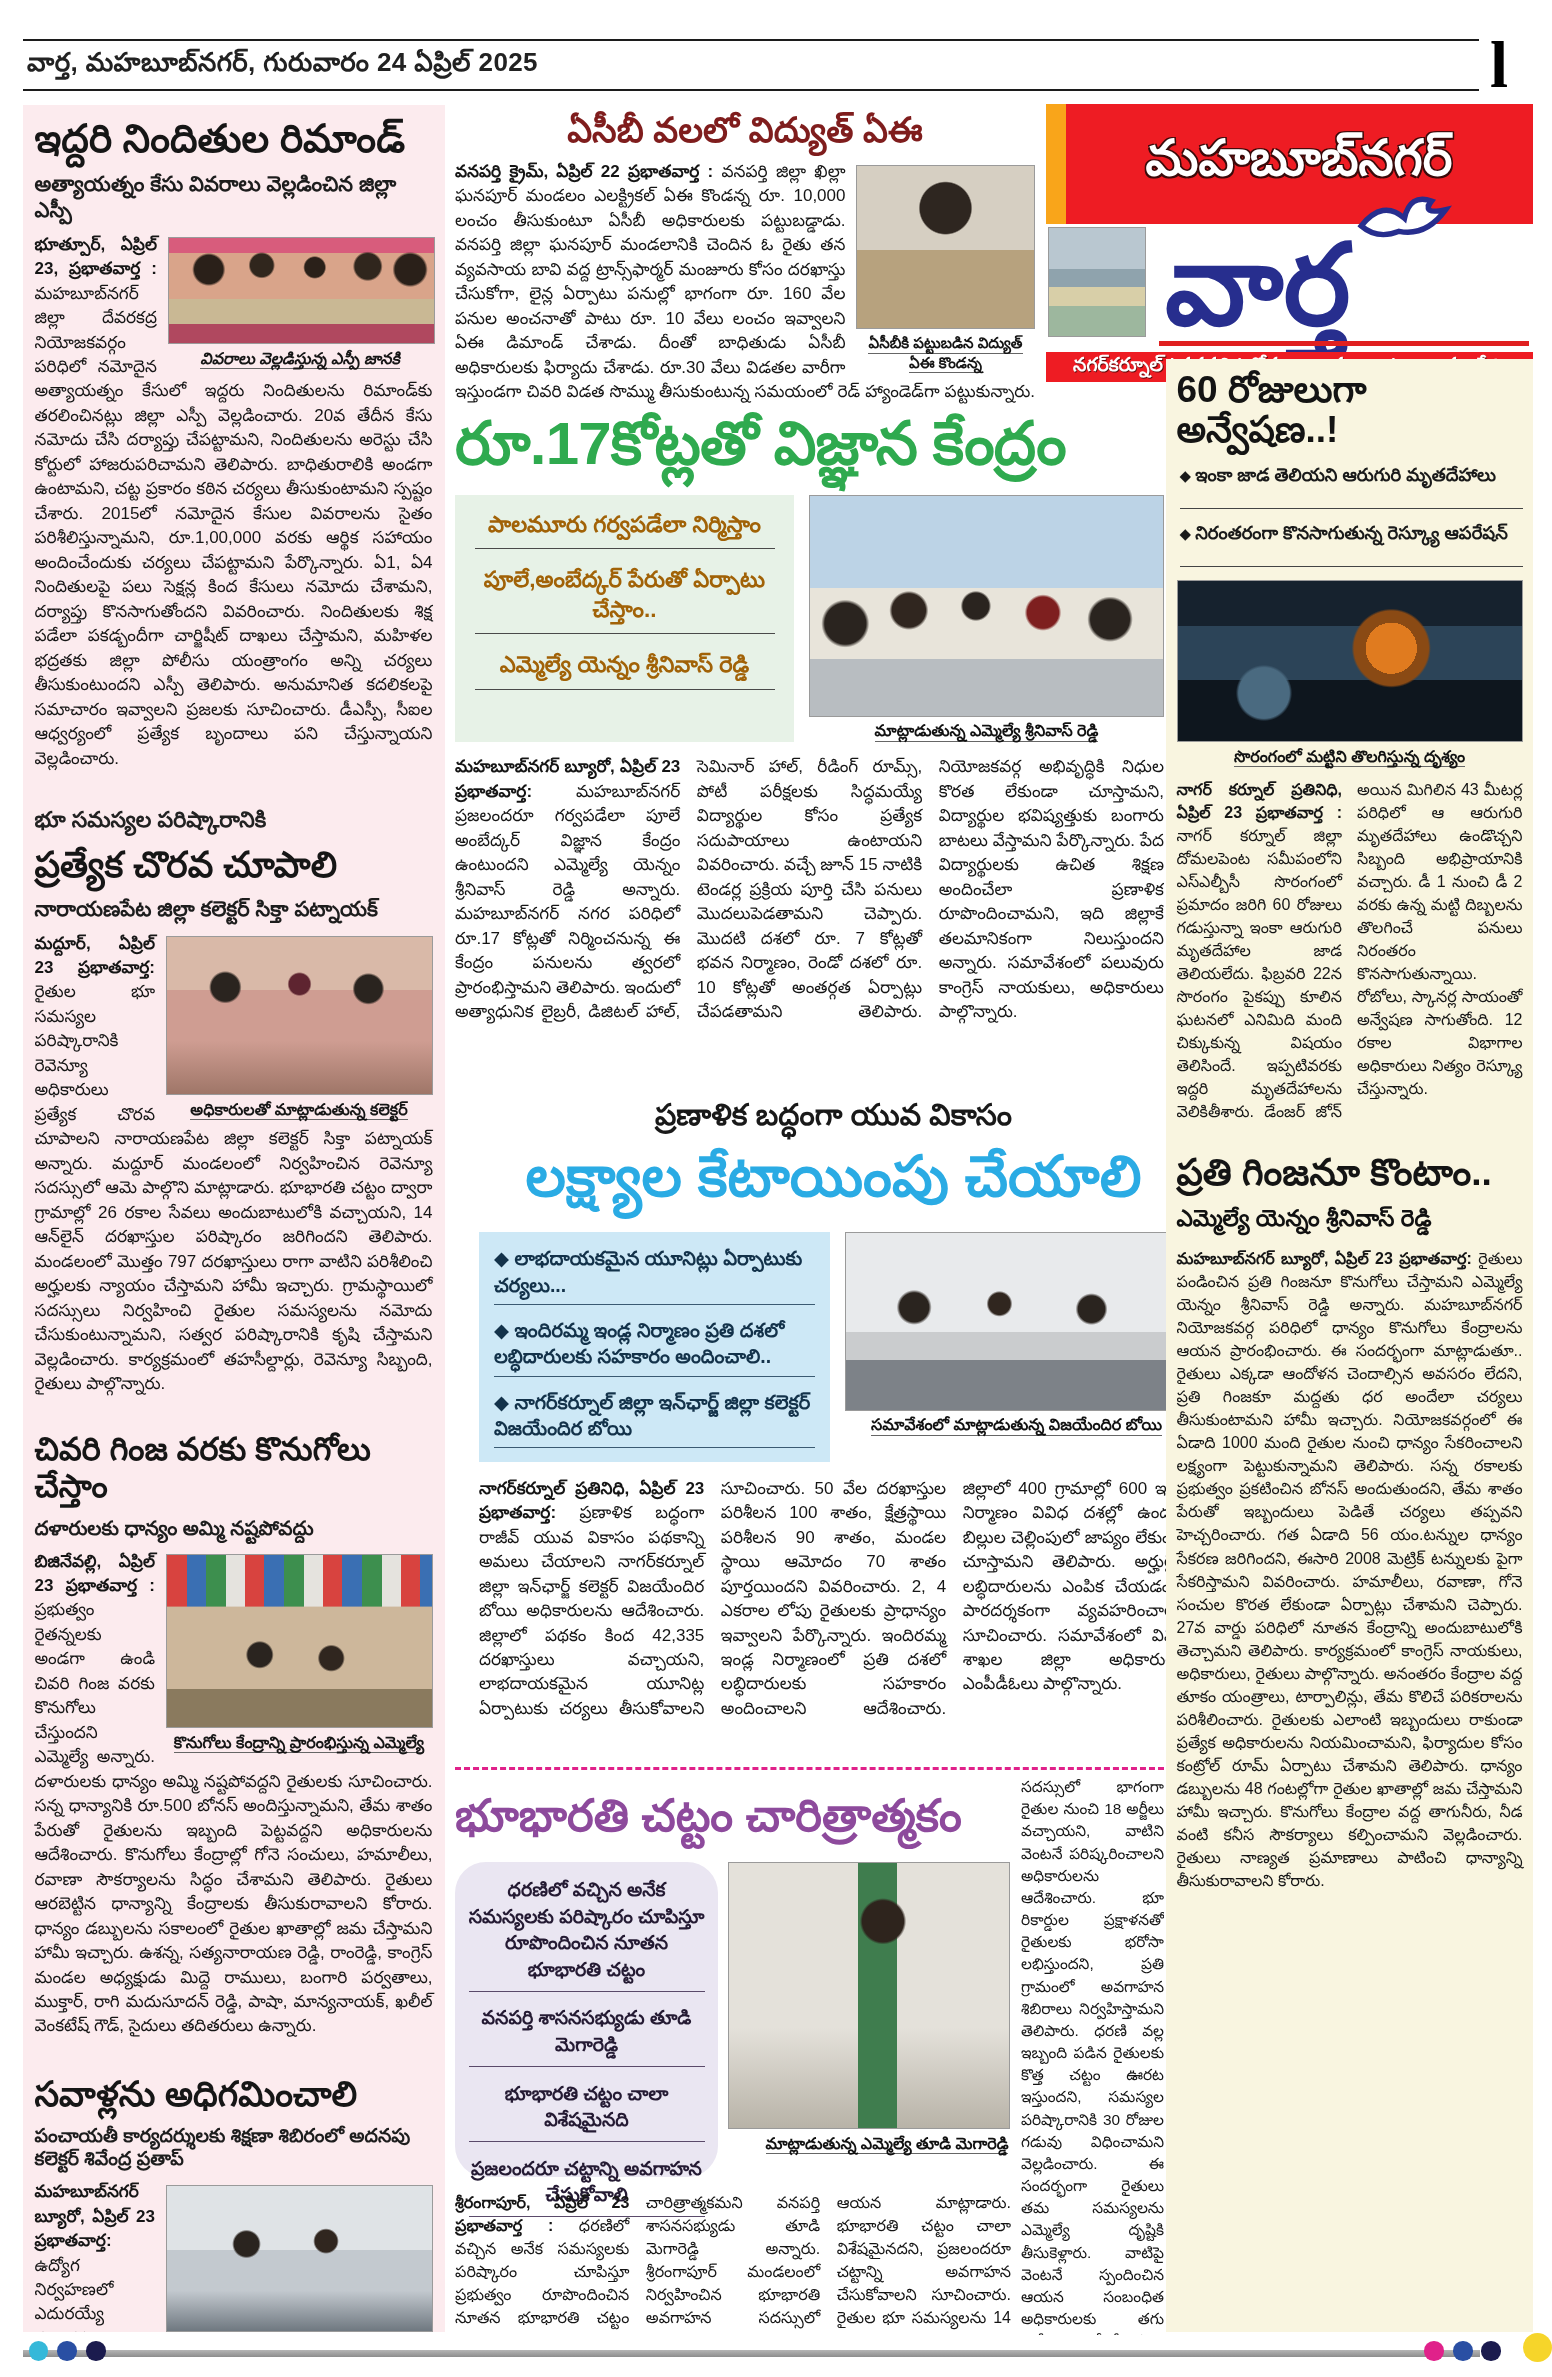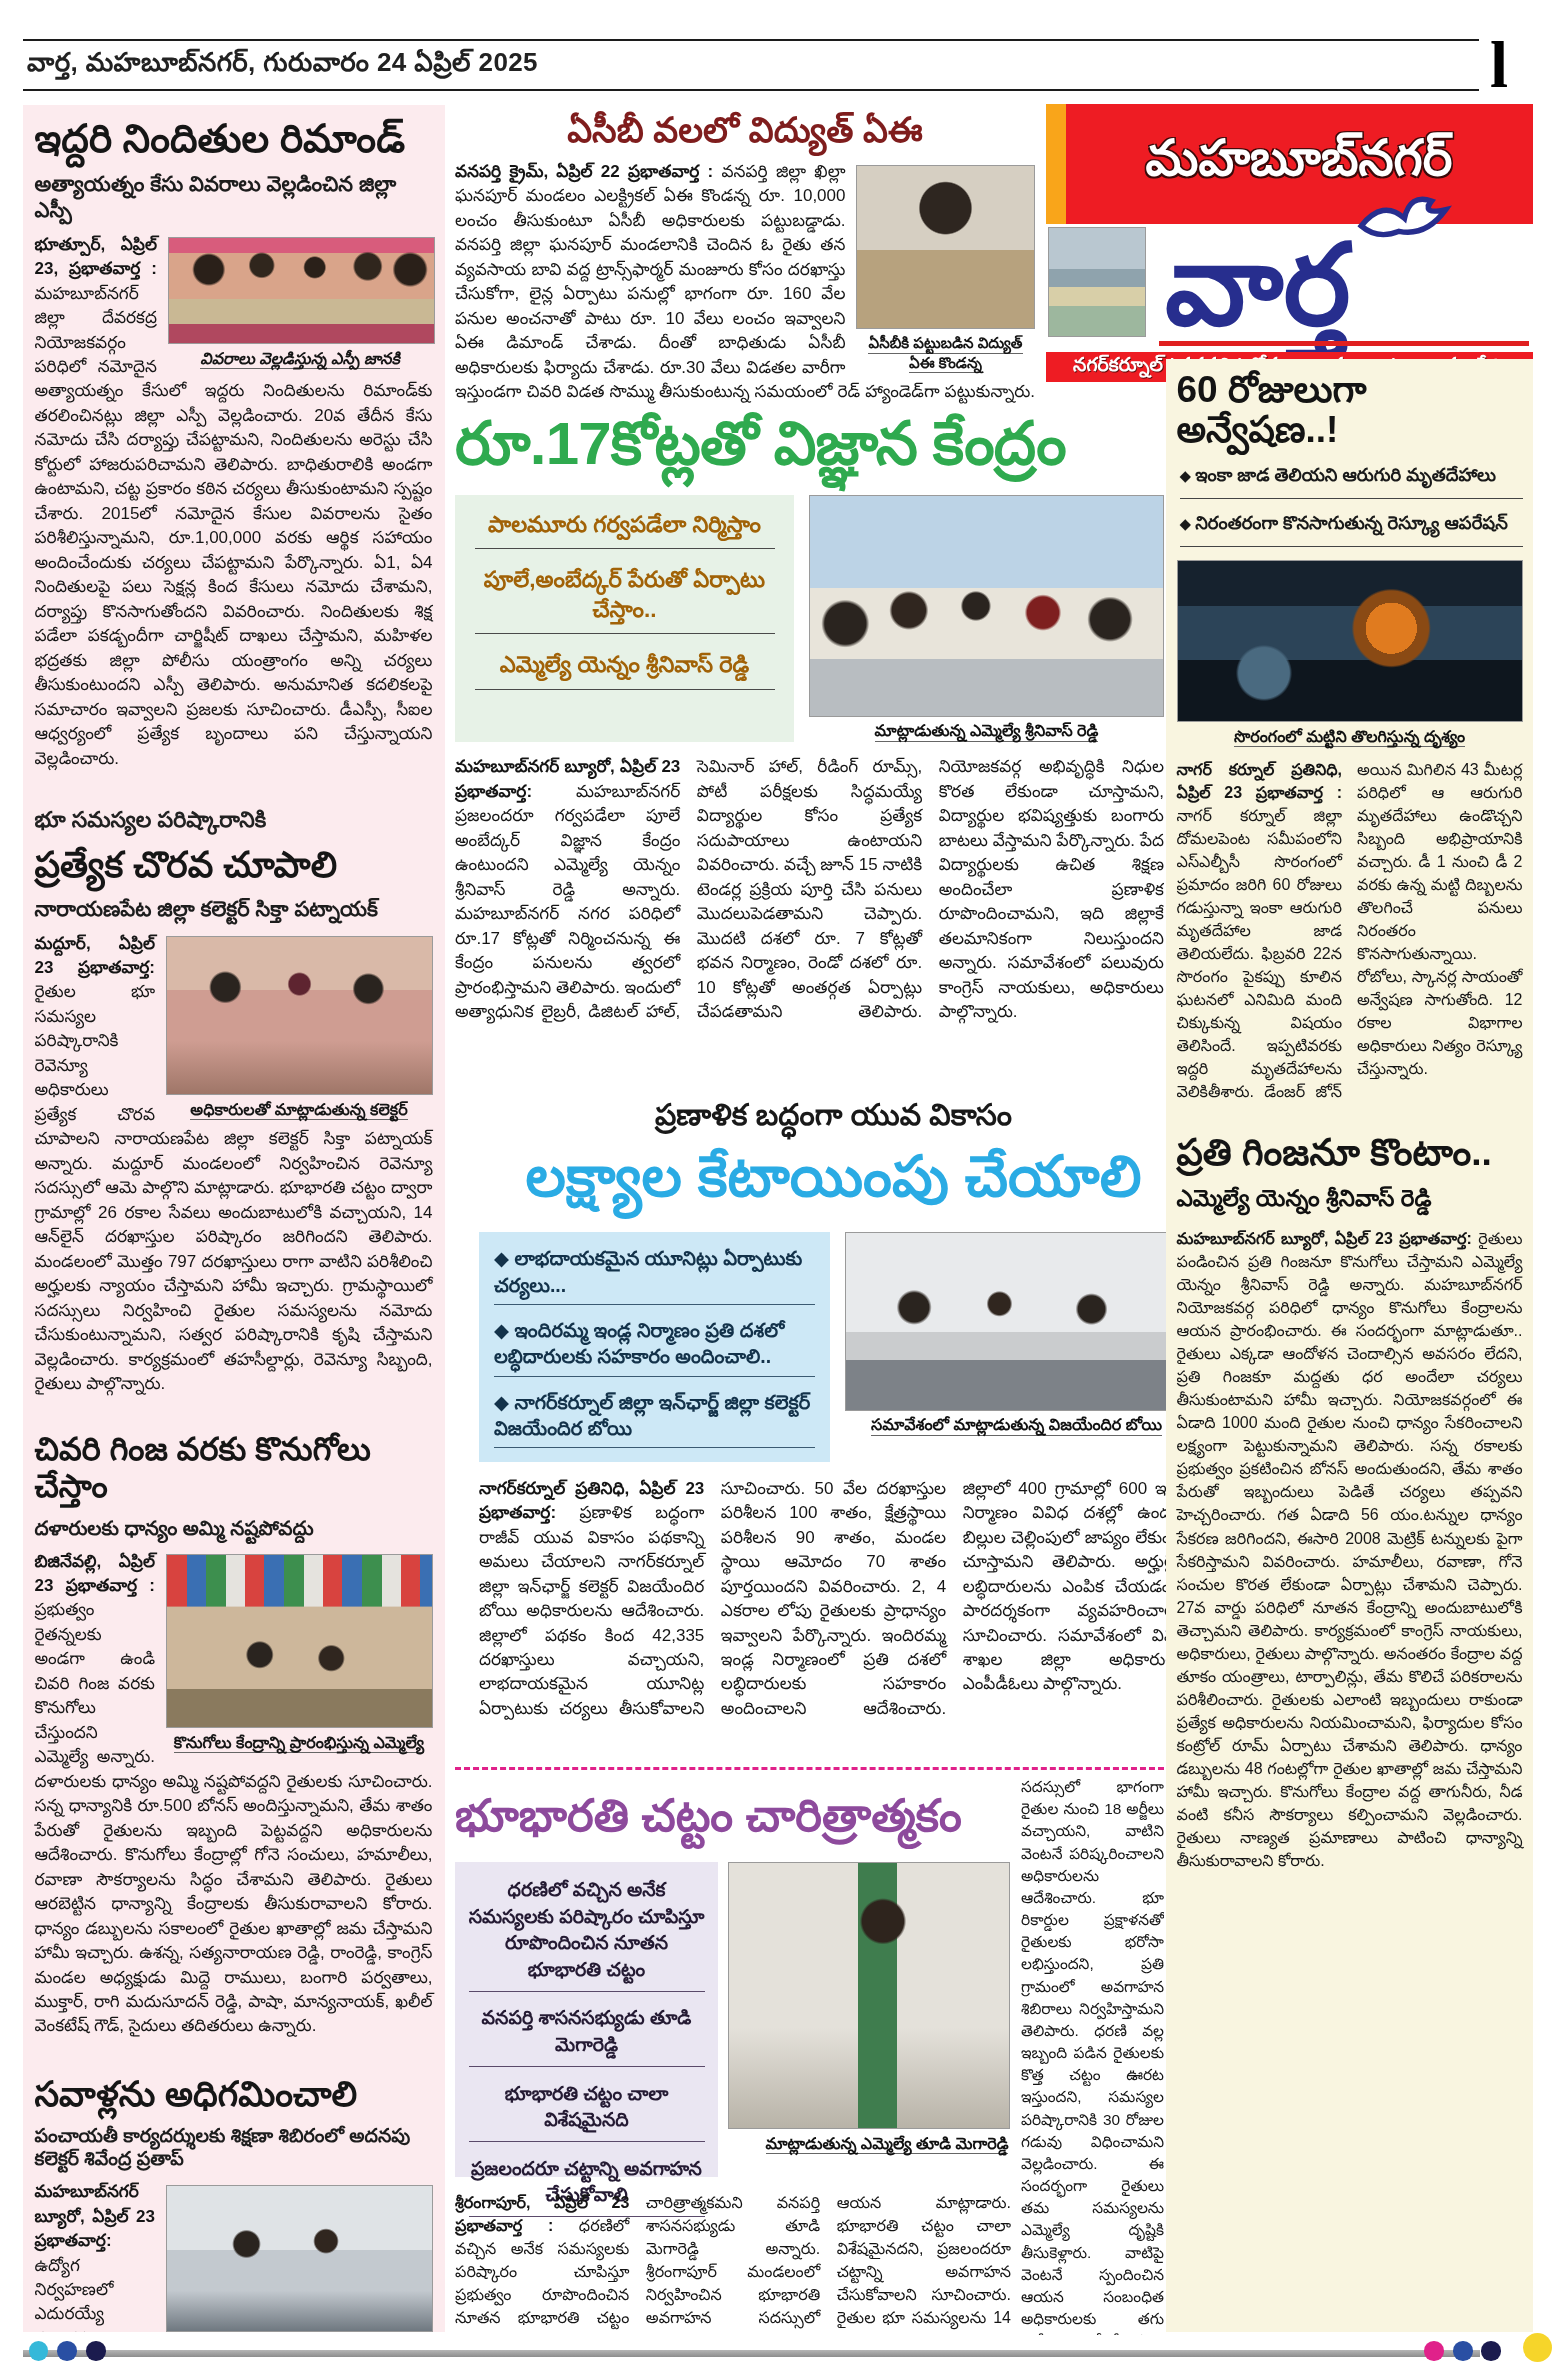--- a/index.html
+++ b/index.html
@@ -115,32 +115,32 @@
 
   .greenbox{background:#e7f2e7;padding:15px 19.5px;box-sizing:border-box;}
   .greenbox .line{display:block;text-align:center;font-weight:bold;font-size:22.5px;color:#a16207;
                   padding-bottom:9px;border-bottom:1.5px solid #4a4a4a;margin-bottom:16.5px;line-height:1.3;}
   .greenbox .line:last-child{margin-bottom:0;}
   .bluebox{background:#cde8f6;padding:13.5px 15px;box-sizing:border-box;}
   .bluebox .line{display:block;font-weight:bold;font-size:19.5px;color:#13324a;padding:0 0 6px 0;
                  border-bottom:1.5px solid #3a5a72;margin-bottom:12px;line-height:1.35;}
   .bluebox .line:last-child{margin-bottom:0;}
   .bluebox .line::before{content:"◆ ";color:#13324a;}
-  .lavbox{background:#eae6f2;padding:15px 13.5px;box-sizing:border-box;}
+  .lavbox{background:#eae6f2;padding:15px 13.5px;box-sizing:border-box;border-radius:31px;}
   .lavbox .line{display:block;text-align:center;font-weight:bold;font-size:19px;color:#241a33;
                 padding-bottom:7.5px;border-bottom:1.1px solid #5a4a6a;margin-bottom:13.5px;line-height:1.4;}
   .lavbox .line:last-child{margin-bottom:0;}
   .cols2{column-count:2;column-gap:15px;}
   .cols3{column-count:3;column-gap:16.5px;}
   .divider-dash{border-top:3.8px dashed #e0218a;}
 
   
   .ra .h-big{font-size:37px;font-weight:800;color:#141414;line-height:1.1;}
   .ra .sub{font-size:23px;font-weight:bold;margin:10.5px 0 7.5px;}
-  .diam{font-size:18px;font-weight:bold;color:#1a1a1a;margin:13.5px 0 0 3px;padding-bottom:10px;
+  .diam{font-size:18px;font-weight:bold;color:#1a1a1a;margin:13.5px 0 0 3px;padding-bottom:20px;
         border-bottom:1.5px solid #444;line-height:1.3;}
   .diam::before{content:"◆  ";font-size:15px;}
 
   
   .footbar{position:absolute;left:22.5px;top:2350px;width:1457px;height:6.8px;
            background:linear-gradient(180deg,#b5b5b5,#8d8d8d);}
   .dot{position:absolute;width:19.5px;height:19.5px;border-radius:50%;}
 </style>
 </head>
 <body>

